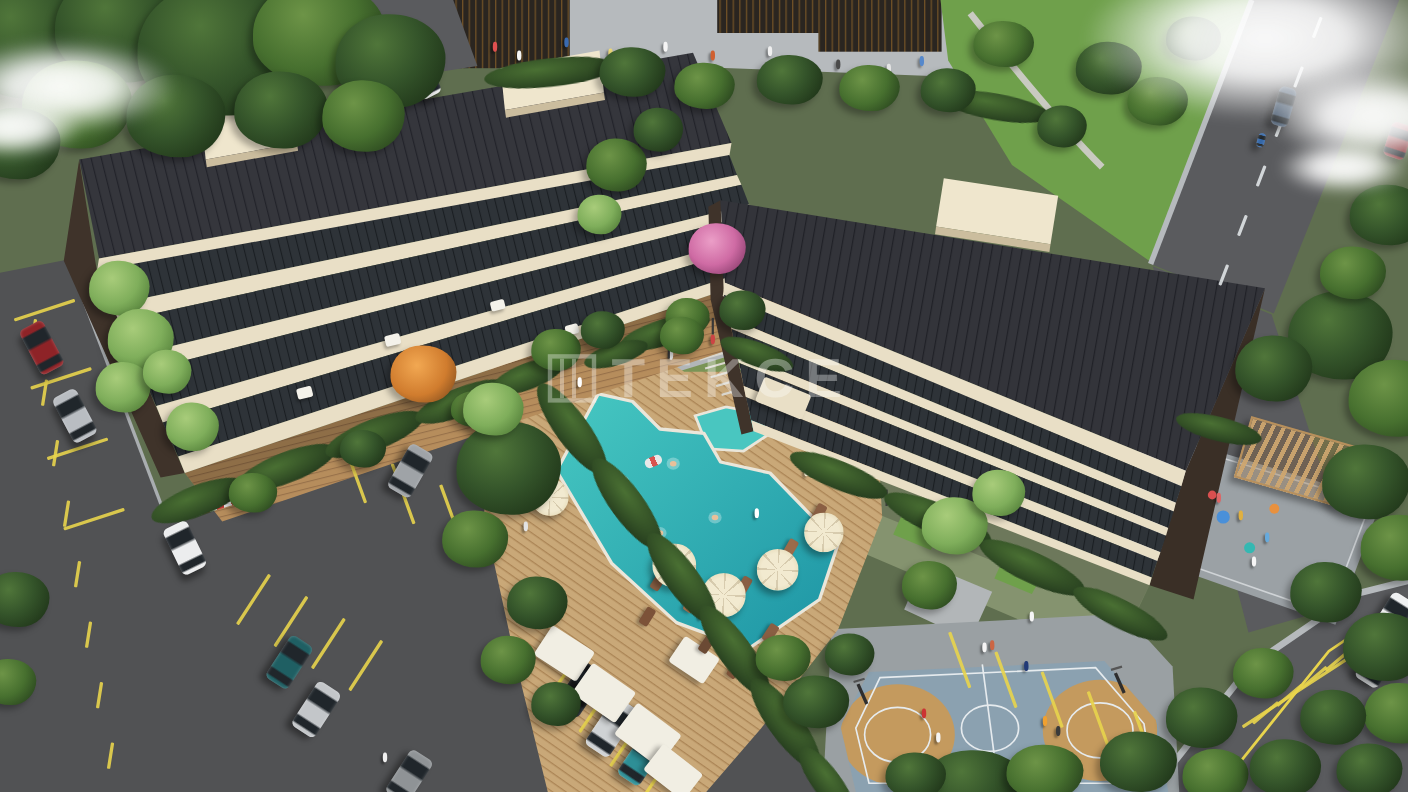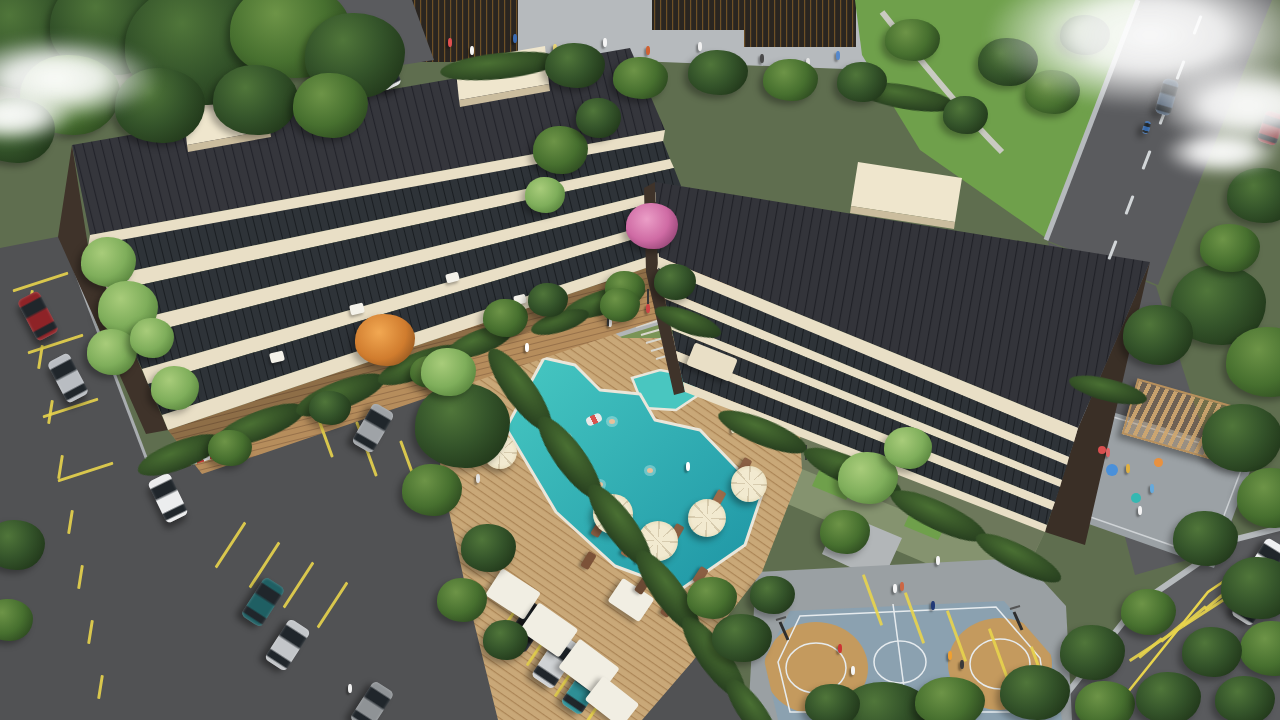--- a/index.html
+++ b/index.html
@@ -389,13 +389,17 @@
       <div class="sp sp-tree tree-dark" style="left: 528px; top: 283px; width: 40px; height: 34px;"></div>
       <div class="sp sp-tree tree-dark" style="left: 654px; top: 264px; width: 42px; height: 36px;"></div>
       <div class="sp sp-tree tree-mid" style="left: 600px; top: 288px; width: 40px; height: 34px;"></div>
       <div class="sp sp-cloud" style="left: -50px; top: 35.5px; width: 210px; height: 85px;"></div>
       <div class="sp sp-cloud" style="left: -55px; top: 87.5px; width: 130px; height: 55px;"></div>
       <div class="sp sp-cloud" style="left: 985px; top: -40px; width: 330px; height: 150px;"></div>
       <div class="sp sp-cloud" style="left: 1153px; top: 62.5px; width: 190px; height: 85px;"></div>
       <div class="sp sp-cloud" style="left: 1162px; top: 128px; width: 120px; height: 48px;"></div>
     </div>
 
+<div class="watermark" style="opacity: 0.34; color: rgb(255, 255, 255);">
+  <span class="wm-logo"></span>
+  <span class="wm-text">TEKCE</span>
+</div>
 </div>
 
 </body></html>

